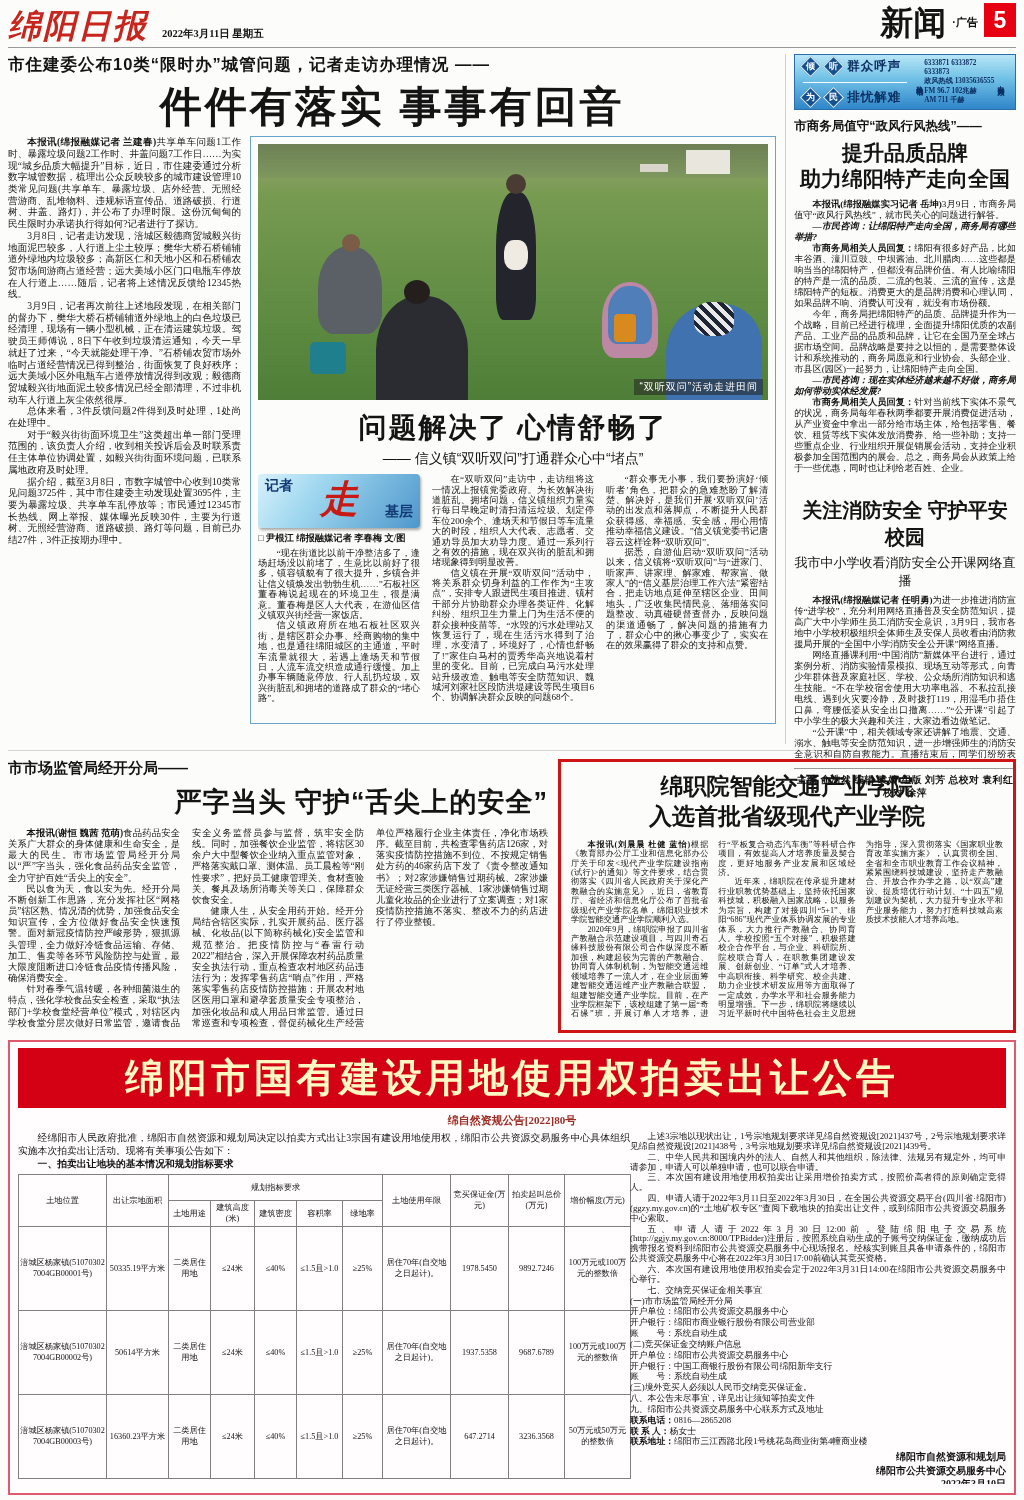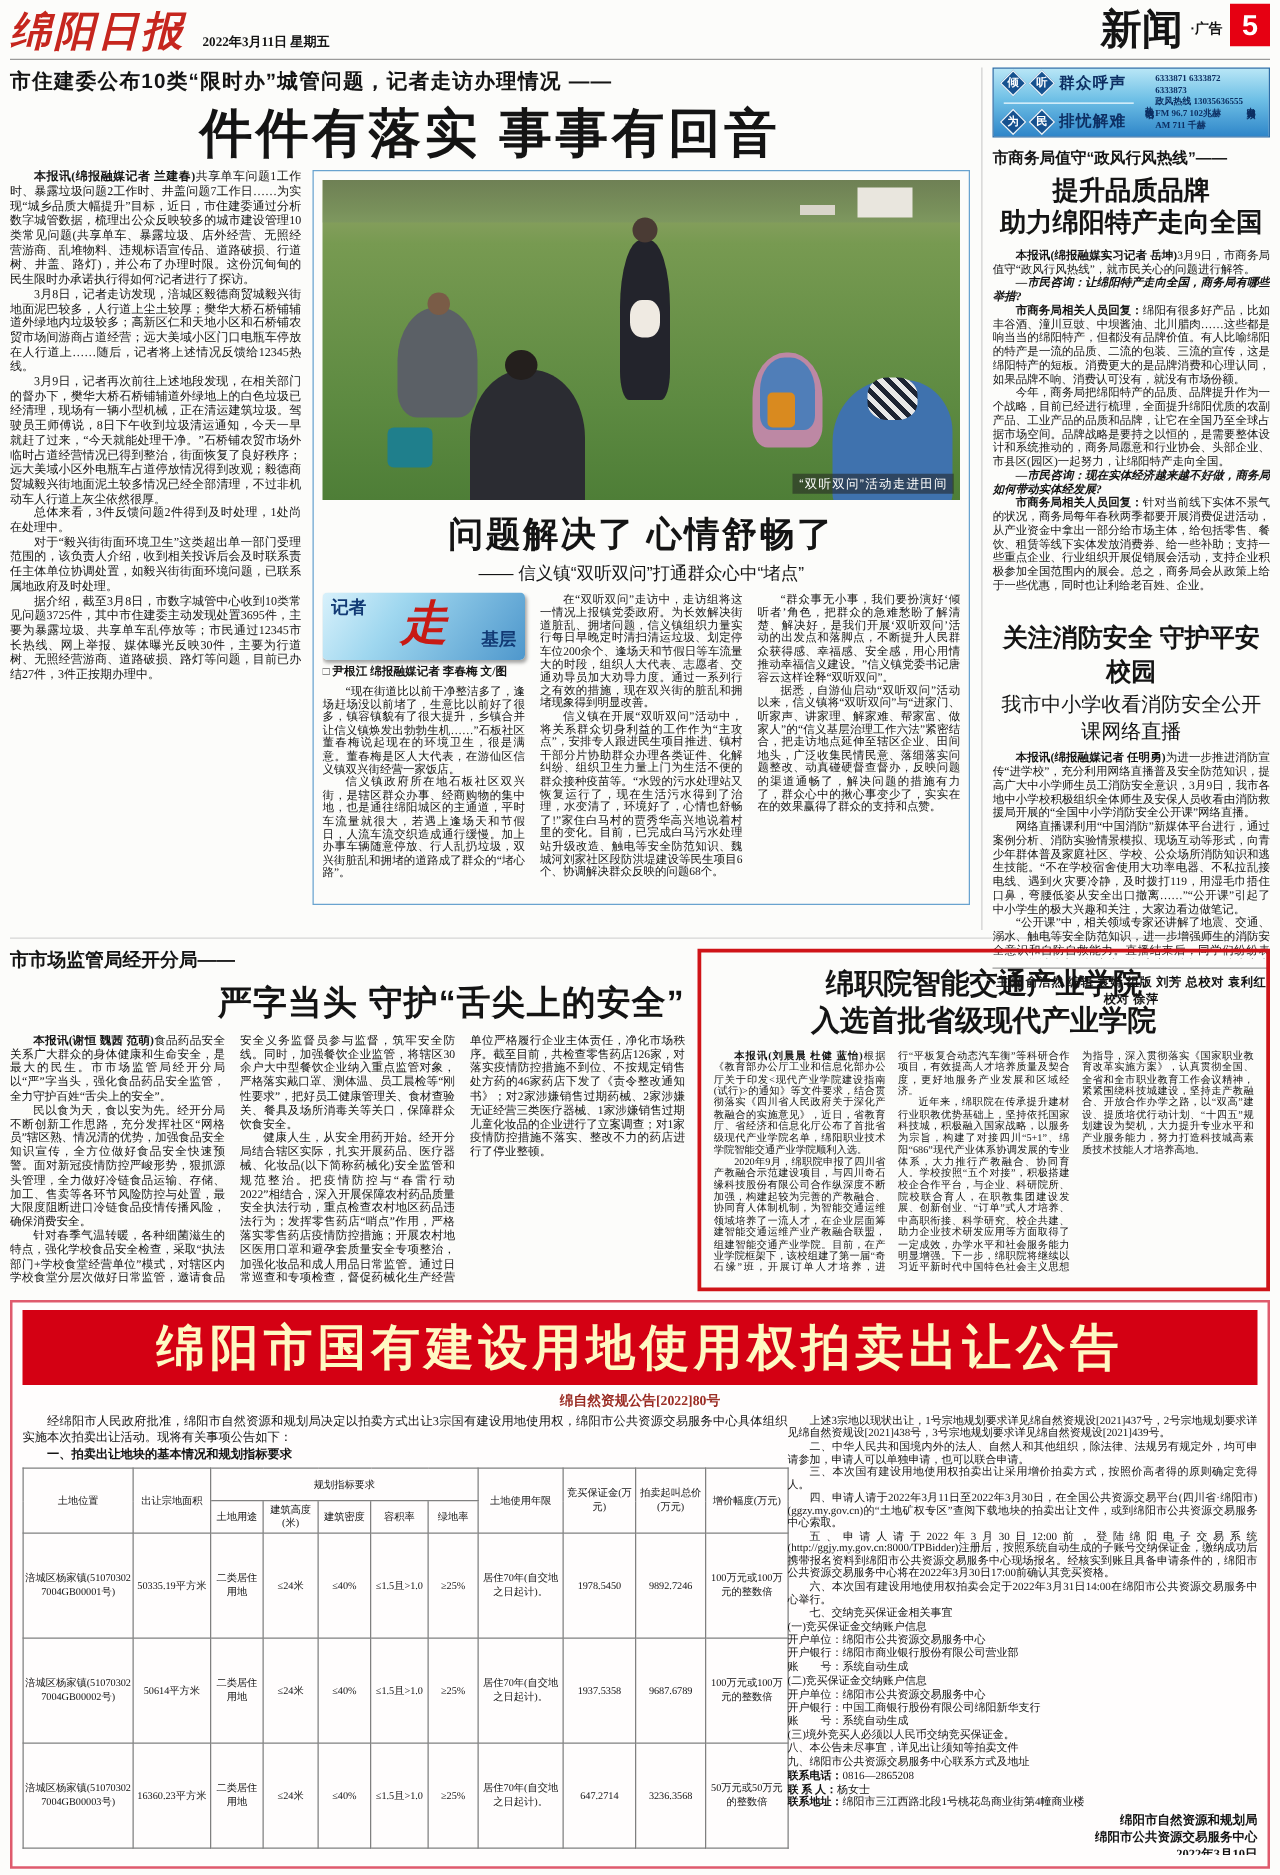--- a/index.html
+++ b/index.html
@@ -71,21 +71,21 @@
   .hl-nums { font-weight:bold; font-size:7.2px; }
 
   .rt-kicker { font-size:12.5px; font-weight:bold; margin-top:8px; font-family:"Liberation Sans",sans-serif; }
   .rt-headline { font-size:21px; font-weight:900; text-align:center; line-height:1.25; margin:5px 0 6px;
                  font-family:"Liberation Sans",sans-serif; }
   .rt-body { font-size:9.2px; line-height:1.2; text-align:justify; overflow:hidden; }
   .commerce-body { height:288px; }
   .qa { font-style:italic; font-weight:bold; }
   .fire-headline { font-size:20px; font-weight:900; text-align:center; margin-top:10px;
                    font-family:"Liberation Sans",sans-serif; }
-  .fire-sub { font-size:16px; text-align:center; margin:3px 0 5px; font-family:"Liberation Sans",sans-serif; }
+  .fire-sub { font-size:13px; text-align:center; margin:3px 0 5px; font-family:"Liberation Sans",sans-serif; }
   .fire-body { height:166px; }
   .credits { border-top:1px solid #9a9a9a; margin-top:7px; padding-top:5px; font-size:9.8px;
              text-align:center; font-weight:bold; letter-spacing:.5px; }
 
   
   .bottom-mid { display:flex; gap:10px; border-top:1px solid #d5d5d5; margin-top:6px;
                 padding-top:8px; height:283px; }
   .market { width:540px; }
   .mk-kicker { font-size:15px; font-weight:bold; font-family:"Liberation Sans",sans-serif; }
   .mk-headline { font-size:27px; font-weight:900; text-align:right; letter-spacing:1px; margin:6px 0 8px;
@@ -360,21 +360,21 @@
       </div>
 
       <div class="ann-right">
         <p class="ind">上述3宗地以现状出让，1号宗地规划要求详见绵自然资规设[2021]437号，2号宗地规划要求详见绵自然资规设[2021]438号，3号宗地规划要求详见绵自然资规设[2021]439号。</p>
         <p class="ind">二、中华人民共和国境内外的法人、自然人和其他组织，除法律、法规另有规定外，均可申请参加，申请人可以单独申请，也可以联合申请。</p>
         <p class="ind">三、本次国有建设用地使用权拍卖出让采用增价拍卖方式，按照价高者得的原则确定竞得人。</p>
         <p class="ind">四、申请人请于2022年3月11日至2022年3月30日，在全国公共资源交易平台(四川省·绵阳市)(ggzy.my.gov.cn)的“土地矿权专区”查阅下载地块的拍卖出让文件，或到绵阳市公共资源交易服务中心索取。</p>
         <p class="ind">五、申请人请于2022年3月30日12:00前，登陆绵阳电子交易系统(http://ggjy.my.gov.cn:8000/TPBidder)注册后，按照系统自动生成的子账号交纳保证金，缴纳成功后携带报名资料到绵阳市公共资源交易服务中心现场报名。经核实到账且具备申请条件的，绵阳市公共资源交易服务中心将在2022年3月30日17:00前确认其竞买资格。</p>
         <p class="ind">六、本次国有建设用地使用权拍卖会定于2022年3月31日14:00在绵阳市公共资源交易服务中心举行。</p>
         <p class="ind">七、交纳竞买保证金相关事宜</p>
-        <p>(一)竞买保证金交纳账户信息</p>
+        <p>(一)市市场监管局经开分局</p>
         <p>开户单位：绵阳市公共资源交易服务中心</p>
         <p>开户银行：绵阳市商业银行股份有限公司营业部</p>
         <p>账　　号：系统自动生成</p>
         <p>(二)竞买保证金交纳账户信息</p>
         <p>开户单位：绵阳市公共资源交易服务中心</p>
         <p>开户银行：中国工商银行股份有限公司绵阳新华支行</p>
         <p>账　　号：系统自动生成</p>
         <p>(三)境外竞买人必须以人民币交纳竞买保证金。</p>
         <p>八、本公告未尽事宜，详见出让须知等拍卖文件</p>
         <p>九、绵阳市公共资源交易服务中心联系方式及地址</p>

